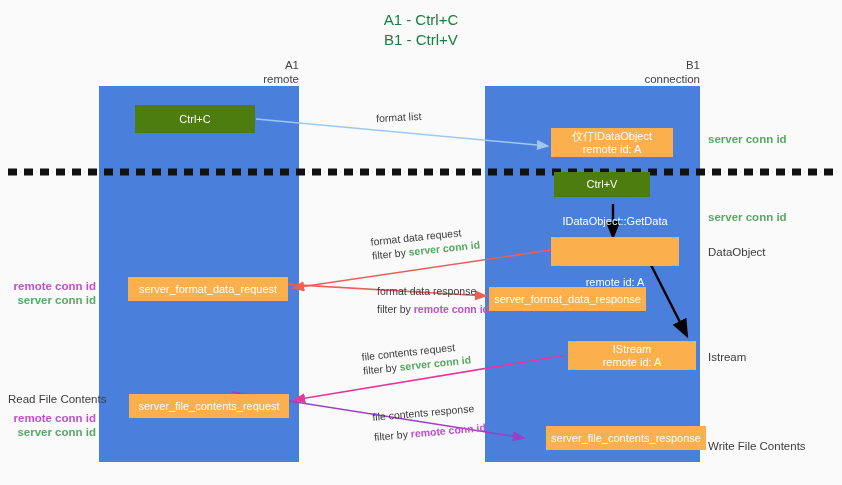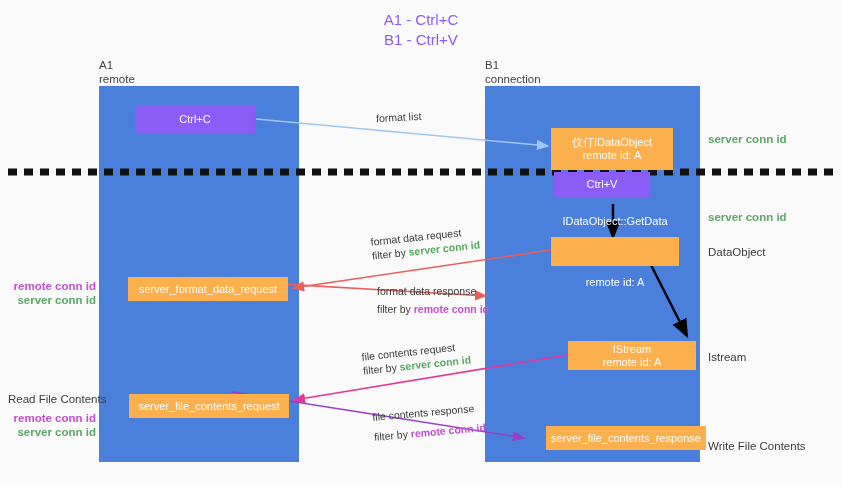--- a/index.html
+++ b/index.html
@@ -8,38 +8,38 @@
     background:#fafafa;
     font-family:"Liberation Sans","DejaVu Sans",sans-serif;
     color:#3c3c3c;
   }
   .stage{position:absolute;inset:0;}
   .abs{position:absolute;}
 
   
   .title{
     left:0;top:10px;width:842px;text-align:center;
-    font-size:15px;line-height:20px;color:#8b5cf6;
+    font-size:15px;line-height:20px;color:#15803d;
   }
 
   
   .lane-head{
-    text-align:left;font-size:11.5px;line-height:14px;color:#444;
+    text-align:right;font-size:11.5px;line-height:14px;color:#444;
   }
 
   
   .lane{background:#4a7fdc;}
 
   
   .node{
     box-sizing:border-box;
     display:flex;align-items:center;justify-content:center;
     text-align:center;color:#ffffff;font-size:11px;line-height:13px;
   }
-  .node.green{background:#8b5cf6;}
+  .node.green{background:#4d7c0f;}
   .node.orange{background:#fbb04d;}
   .node .t2{display:block;}
 
   
   .side{font-size:11.5px;line-height:14px;color:#3c3c3c;}
   .side.green{color:#5aa865;font-weight:bold;}
   .side.magenta{color:#c24fd0;font-weight:bold;}
   .side.plain{color:#3c3c3c;}
   .side-block div{white-space:nowrap;}
 
@@ -108,38 +108,41 @@
 
     <line x1="232" y1="392" x2="524" y2="438" stroke="#9b3fc4" stroke-width="1.6" marker-end="url(#ah-purple)"></line>
 
     <line x1="8" y1="172" x2="836" y2="172" stroke="#111111" stroke-width="7" stroke-dasharray="9 7"></line>
   </svg>
 
   <div class="abs node green" style="left:135px;top:105px;width:120px;height:28px;">
     <span>Ctrl+C</span>
   </div>
 
-  <div class="abs node orange" style="left:551px;top:128px;width:122px;height:42px;flex-direction:column;">
+  <div class="abs node orange" style="left:551px;top:128px;width:122px;height:29px;flex-direction:column;">
     <span>伩仃IDataObject</span>
     <span class="t2">remote id: A</span>
   </div>
 
   <div class="abs node green" style="left:554px;top:172px;width:96px;height:25px;">
     <span>Ctrl+V</span>
   </div>
 
   <div class="abs node orange" style="left:551px;top:237px;width:128px;height:29px;flex-direction:column;gap:48px;">
     <span>IDataObject::GetData</span>
     <span class="t2">remote id: A</span>
   </div>
 
   <div class="abs node orange" style="left:128px;top:277px;width:160px;height:24px;">
     <span>server_format_data_request</span>
   </div>
 
+  <div class="abs node orange" style="left:489px;top:287px;width:157px;height:24px;">
+    <span>server_format_data_response</span>
+  </div>
 
   <div class="abs node orange" style="left:568px;top:341px;width:128px;height:29px;flex-direction:column;">
     <span>IStream</span>
     <span class="t2">remote id: A</span>
   </div>
 
   <div class="abs node orange" style="left:129px;top:394px;width:160px;height:24px;">
     <span>server_file_contents_request</span>
   </div>
 

